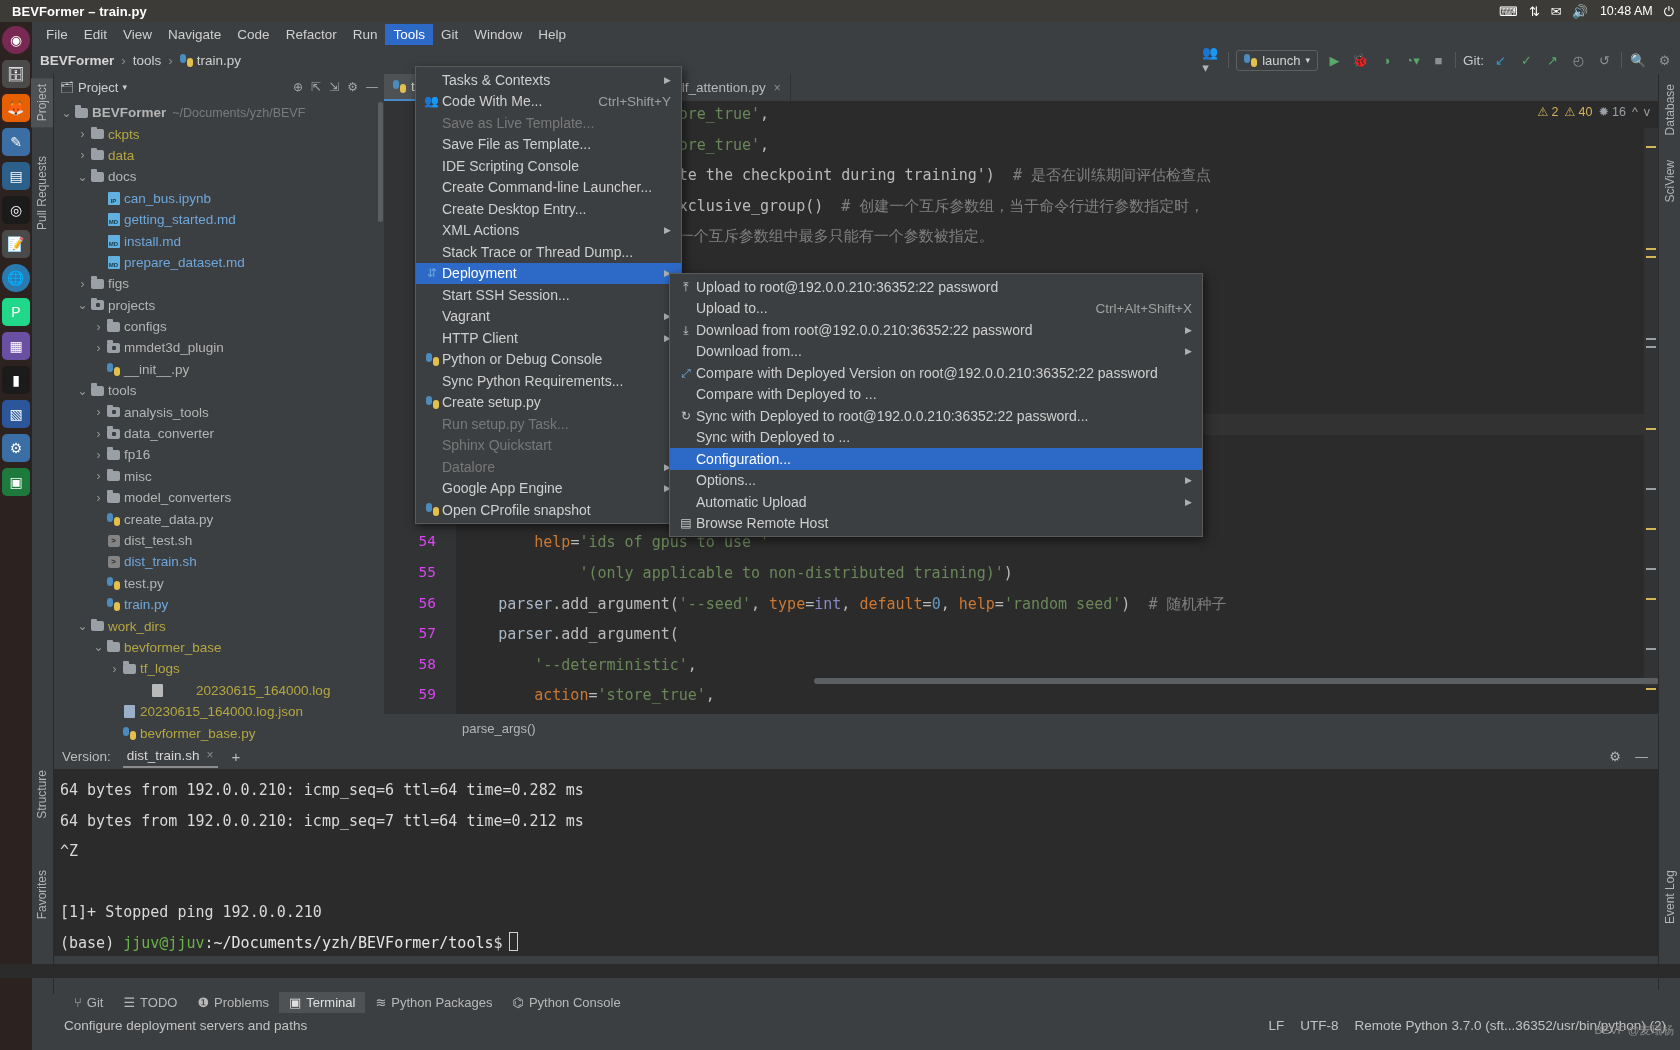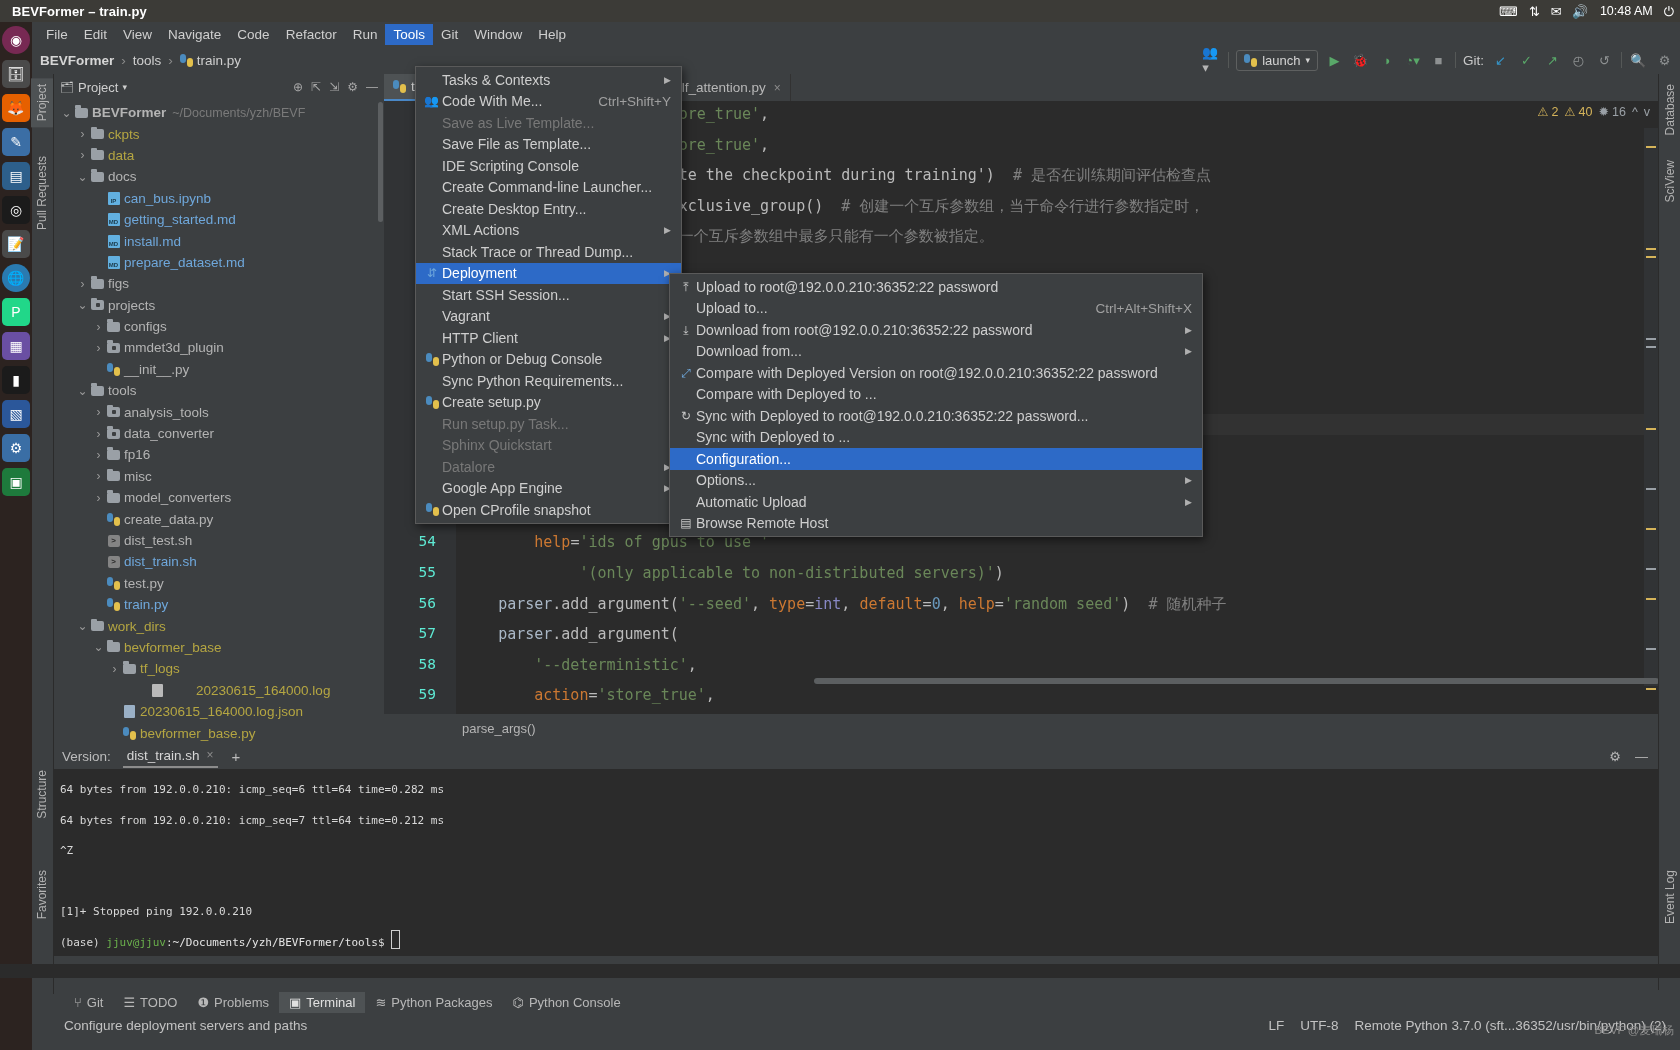--- a/index.html
+++ b/index.html
@@ -108,21 +108,21 @@
 
   .warnrow { position:absolute; right:8px; top:30px; display:flex; align-items:center;
     gap:6px; font-size:12.5px; z-index:4; }
   .wtag { display:flex; align-items:center; gap:3px; }
   .wtag.y { color:#d5b45a; } .wtag.g { color:#9aa0a6; }
 
   .codearea { position:absolute; left:0; top:27px; right:0; bottom:28px;
     background:#2b2b2b; overflow:hidden;
     font-family:"DejaVu Sans Mono","Liberation Mono",monospace; font-size:15px; }
   .gutter { position:absolute; left:0; top:0; width:72px; height:100%; background:#313335; }
-  .gnum { position:absolute; right:20px; color:#5eead4; font-size:14.5px; }
+  .gnum { position:absolute; right:20px; color:#d946ef; font-size:14.5px; }
   .codelines { position:absolute; left:78px; top:0; right:0; height:100%; }
   .cl { position:absolute; white-space:pre; left:0; }
   .kw { color:#cc7832; } .str { color:#6a8759; } .num { color:#6897bb; } .cmt { color:#808080; } .def { color:#a9b7c6; } .builtin { color:#8888c6; }
   .caretline { position:absolute; left:78px; right:0; height:21px; background:#323232; }
   .breadcrumb-bottom { position:absolute; left:0; bottom:0; height:28px; width:100%;
     background:#3c3f41; display:flex; align-items:center; padding-left:78px;
     font-size:13px; color:#b5b5b5; }
   .hscroll { position:absolute; left:430px; bottom:30px; width:845px; height:6px;
     background:#5c5f61; border-radius:3px; }
   .marker-strip { position:absolute; right:0; top:27px; width:14px; bottom:28px;
@@ -149,21 +149,21 @@
     background:#2b2b2b; }
   .term-head { height:25px; background:#3c3f41; display:flex; align-items:center;
     padding-left:8px; font-size:13.5px; color:#bcbcbc; }
   .term-tab { margin-left:12px; padding:2px 4px 3px 4px; color:#d6d6d6;
     border-bottom:2px solid #8c8c8c; display:flex; align-items:center; gap:7px; }
   .term-tab .x { color:#8a8a8a; font-size:12px; }
   .term-plus { margin-left:14px; color:#bcbcbc; font-size:15px; }
   .term-head-right { margin-left:auto; display:flex; gap:14px; padding-right:10px;
     color:#b5b5b5; font-size:13px; }
   .term-body { position:absolute; left:0; top:25px; right:0; bottom:0; background:#2b2b2b;
-    font-family:"DejaVu Sans Mono","Liberation Mono",monospace; font-size:11px;
+    font-family:"DejaVu Sans Mono","Liberation Mono",monospace; font-size:15px;
     color:#d9d9d9; padding:6px 0 0 6px; line-height:30.6px; }
   .t-green { color:#6ab04c; } .t-blue { color:#e5e5e5; }
   .cursor { display:inline-block; width:9px; height:19px; border:1px solid #d0d0d0;
     vertical-align:-3px; margin-left:6px; }
 
   
   .bottombar { position:absolute; left:22px; bottom:36px; right:0; height:24px;
     background:#3c3f41; display:flex; align-items:center; padding-left:10px;
     font-size:13px; color:#b8b8b8; }
   .btab { display:flex; align-items:center; gap:5px; padding:3px 10px; }
@@ -605,21 +605,21 @@
             <div class="cl" style="top: 157px;">    <span class="def">argument</span>(</div>
             <div class="cl" style="top: 187.6px;"></div>
             <div class="cl" style="top: 218.2px;"></div>
             <div class="cl" style="top: 248.8px;"></div>
             <div class="cl" style="top: 279.4px;"></div>
             <div class="cl" style="top: 310px;"></div>
             <div class="cl" style="top: 340.6px;"></div>
             <div class="cl" style="top: 371.2px;"></div>
             <div class="cl" style="top: 401.8px;"></div>
             <div class="cl" style="top: 432.4px;">        <span class="kw">help</span>=<span class="str">'ids of gpus to use '</span></div>
-            <div class="cl" style="top: 463px;">             <span class="str">'(only applicable to non-distributed servers)'</span>)</div>
+            <div class="cl" style="top: 463px;">             <span class="str">'(only applicable to non-distributed training)'</span>)</div>
             <div class="cl" style="top: 493.6px;">    <span class="def">parser</span>.add_argument(<span class="str">'--seed'</span>, <span class="kw">type</span>=<span class="builtin">int</span>, <span class="kw">default</span>=<span class="num">0</span>, <span class="kw">help</span>=<span class="str">'random seed'</span>)  <span class="cmt"># 随机种子</span></div>
             <div class="cl" style="top: 524.2px;">    <span class="def">parser</span>.add_argument(</div>
             <div class="cl" style="top: 554.8px;">        <span class="str">'--deterministic'</span>,</div>
             <div class="cl" style="top: 585.4px;">        <span class="kw">action</span>=<span class="str">'store_true'</span>,</div>
           </div>
         <div class="marker-strip">
           <div class="mk" style="top:18px;background:#d5b45a;"></div>
           <div class="mk" style="top:120px;background:#d5b45a;"></div>
           <div class="mk" style="top:128px;background:#d5b45a;"></div>
           <div class="mk" style="top:210px;background:#9aa0a6;"></div>

